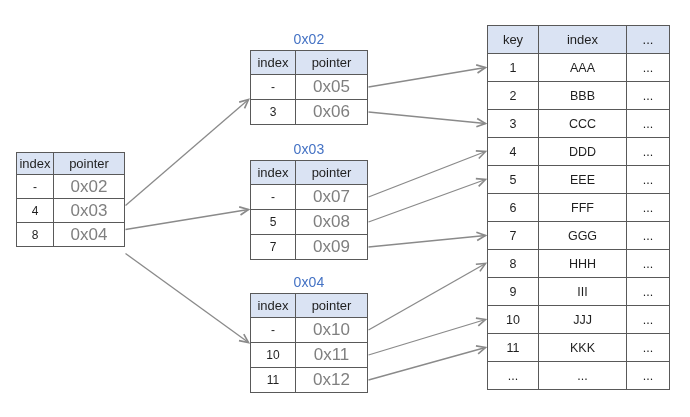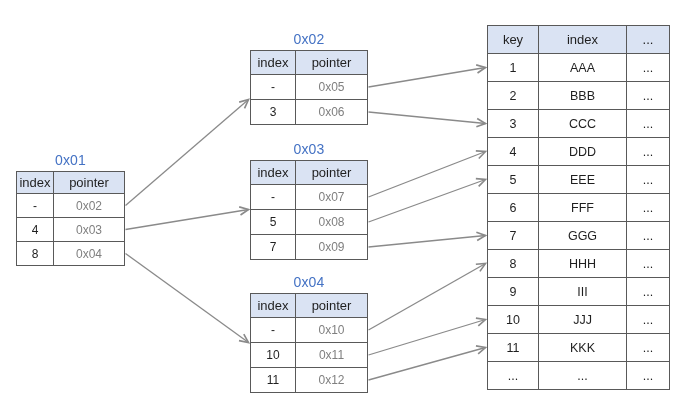--- a/index.html
+++ b/index.html
@@ -14,21 +14,21 @@
     margin-bottom:3px;letter-spacing:0.2px;
   }
   table{border-collapse:collapse;background:#ffffff;table-layout:fixed;}
   .tbl{border:1.5px solid #595959;}
   .tbl th,.tbl td{
     border:1px solid #595959;text-align:center;vertical-align:middle;
     padding:0;overflow:hidden;
   }
   .tbl th{background:#dae3f3;font-weight:normal;font-size:13px;}
   .tbl td{font-size:12px;}
-  td.ptr{color:#7f7f7f;font-size:12px;}
+  td.ptr{color:#7f7f7f;font-size:17px;}
   
   #n01{left:16px;top:152px;width:109px;}
   #t01{width:109px;}
   #t01 th{height:21px;}
   #t01 td{height:23px;}
   #t01 .c1{width:36px;}
   
   #n02{left:250px;top:31px;width:118px;}
   #n03{left:250px;top:141px;width:118px;}
   #n04{left:250px;top:274px;width:118px;}
@@ -44,21 +44,20 @@
   #tmain .c1{width:50px;}
   #tmain .c2{width:87px;}
   #arrows{position:absolute;left:0;top:0;pointer-events:none;}
 </style>
 </head>
 <body>
 
 <div class="canvas">
 
   <div class="node" id="n01">
-    <div class="node-title">0x01</div>
     <table class="tbl" id="t01">
       <thead>
         <tr>
           <th class="c1">index</th>
           <th>pointer</th>
         </tr>
       </thead>
       <tbody>
         <tr>
           <td class="c1">-</td>

